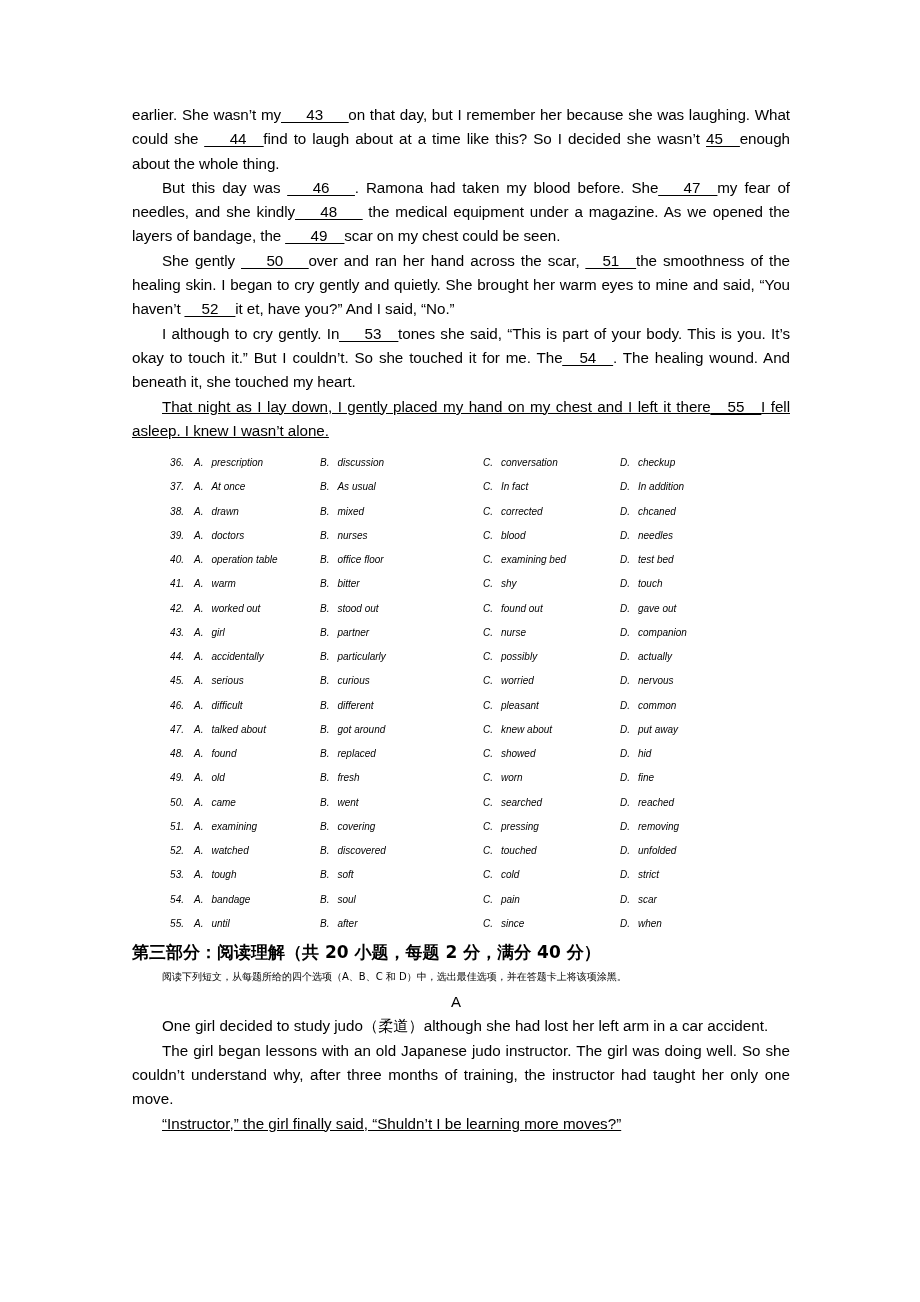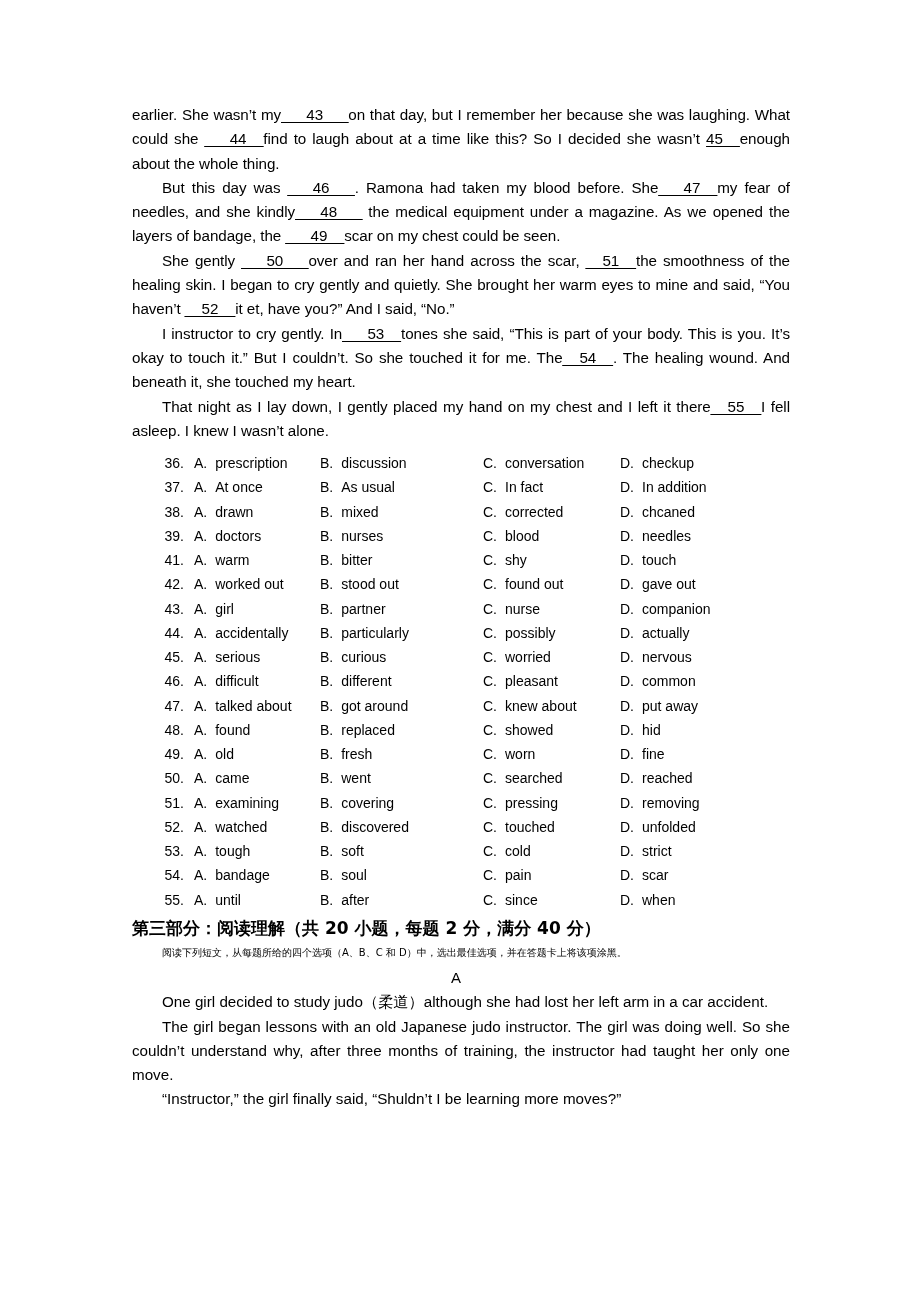--- a/index.html
+++ b/index.html
@@ -46,23 +46,24 @@
   }
 
   
   .options {
     margin-top: 8px;
   }
   .optrow {
     display: block;
     position: relative;
     height: 24.25px;
-    font-size: 14px;
+    font-size: 10px;
     line-height: 24.25px;
     white-space: nowrap;
+    font-style: italic;
   }
   .optrow .num {
     position: absolute;
     left: 18px;
     width: 34px;
     text-align: right;
   }
   .optrow .ch {
     position: absolute;
   }
@@ -96,33 +97,33 @@
     padding-right: 10px;
   }
   .passage p {
     margin: 0;
     font-size: 15.2px;
     line-height: 24.3px;
     text-align: justify;
     text-justify: inter-word;
   }
   .passage p.indent { text-indent: 30px; }
-  .nojust { text-align: center; }
+  .nojust { text-align: center; text-decoration: underline; }
 </style>
 </head>
 <body>
 
 <div id="page">
   <div class="content">
 
     <div class="cloze">
       <p id="cp0"><span>earlier. She wasn’t my</span><span class="blank">___43___</span><span>on that day, but I remember her because she was laughing. What could she </span><span class="blank">___44__</span><span>find to laugh about at a time like this? So I decided she wasn’t </span><span class="blank">45__</span><span>enough about the whole thing.</span></p>
       <p class="indent" id="cp1"><span>But this day was </span><span class="blank">___46___</span><span>. Ramona had taken my blood before. She</span><span class="blank">___47__</span><span>my fear of needles, and she kindly</span><span class="blank">___48___</span><span> the medical equipment under a magazine. As we opened the layers of bandage, the </span><span class="blank">___49__</span><span>scar on my chest could be seen.</span></p>
       <p class="indent" id="cp2"><span>She gently </span><span class="blank">___50___</span><span>over and ran her hand across the scar, </span><span class="blank">__51__</span><span>the smoothness of the healing skin. I began to cry gently and quietly. She brought her warm eyes to mine and said, “You haven’t </span><span class="blank">__52__</span><span>it et, have you?” And I said, “No.”</span></p>
-      <p class="indent" id="cp3"><span>I instructor to cry gently. In</span><span class="blank">___53__</span><span>tones she said, “This is part of your body. This is you. It’s okay to touch it.” But I couldn’t. So she touched it for me. The</span><span class="blank">__54__</span><span>. The healing wound. And beneath it, she touched my heart.</span></p>
+      <p class="indent" id="cp3"><span>I although to cry gently. In</span><span class="blank">___53__</span><span>tones she said, “This is part of your body. This is you. It’s okay to touch it.” But I couldn’t. So she touched it for me. The</span><span class="blank">__54__</span><span>. The healing wound. And beneath it, she touched my heart.</span></p>
       <p class="indent nojust" id="cp4"><span>That night as I lay down, I gently placed my hand on my chest and I left it there</span><span class="blank">__55__</span><span>I fell asleep. I knew I wasn’t alone.</span></p>
     </div>
 
     <div class="options" id="options-list">
         <div class="optrow">
           <span class="num">36.</span>
           <span class="ch c-a"><span class="lab">A.</span><span>prescription</span></span>
           <span class="ch c-b"><span class="lab">B.</span><span>discussion</span></span>
           <span class="ch c-c"><span class="lab">C.</span><span>conversation</span></span>
           <span class="ch c-d"><span class="lab">D.</span><span>checkup</span></span>
@@ -142,20 +143,27 @@
           <span class="ch c-d"><span class="lab">D.</span><span>chcaned</span></span>
         </div>
         <div class="optrow">
           <span class="num">39.</span>
           <span class="ch c-a"><span class="lab">A.</span><span>doctors</span></span>
           <span class="ch c-b"><span class="lab">B.</span><span>nurses</span></span>
           <span class="ch c-c"><span class="lab">C.</span><span>blood</span></span>
           <span class="ch c-d"><span class="lab">D.</span><span>needles</span></span>
         </div>
         <div class="optrow">
+          <span class="num">40.</span>
+          <span class="ch c-a"><span class="lab">A.</span><span>operation table</span></span>
+          <span class="ch c-b"><span class="lab">B.</span><span>office floor</span></span>
+          <span class="ch c-c"><span class="lab">C.</span><span>examining bed</span></span>
+          <span class="ch c-d"><span class="lab">D.</span><span>test bed</span></span>
+        </div>
+        <div class="optrow">
           <span class="num">41.</span>
           <span class="ch c-a"><span class="lab">A.</span><span>warm</span></span>
           <span class="ch c-b"><span class="lab">B.</span><span>bitter</span></span>
           <span class="ch c-c"><span class="lab">C.</span><span>shy</span></span>
           <span class="ch c-d"><span class="lab">D.</span><span>touch</span></span>
         </div>
         <div class="optrow">
           <span class="num">42.</span>
           <span class="ch c-a"><span class="lab">A.</span><span>worked out</span></span>
           <span class="ch c-b"><span class="lab">B.</span><span>stood out</span></span>

